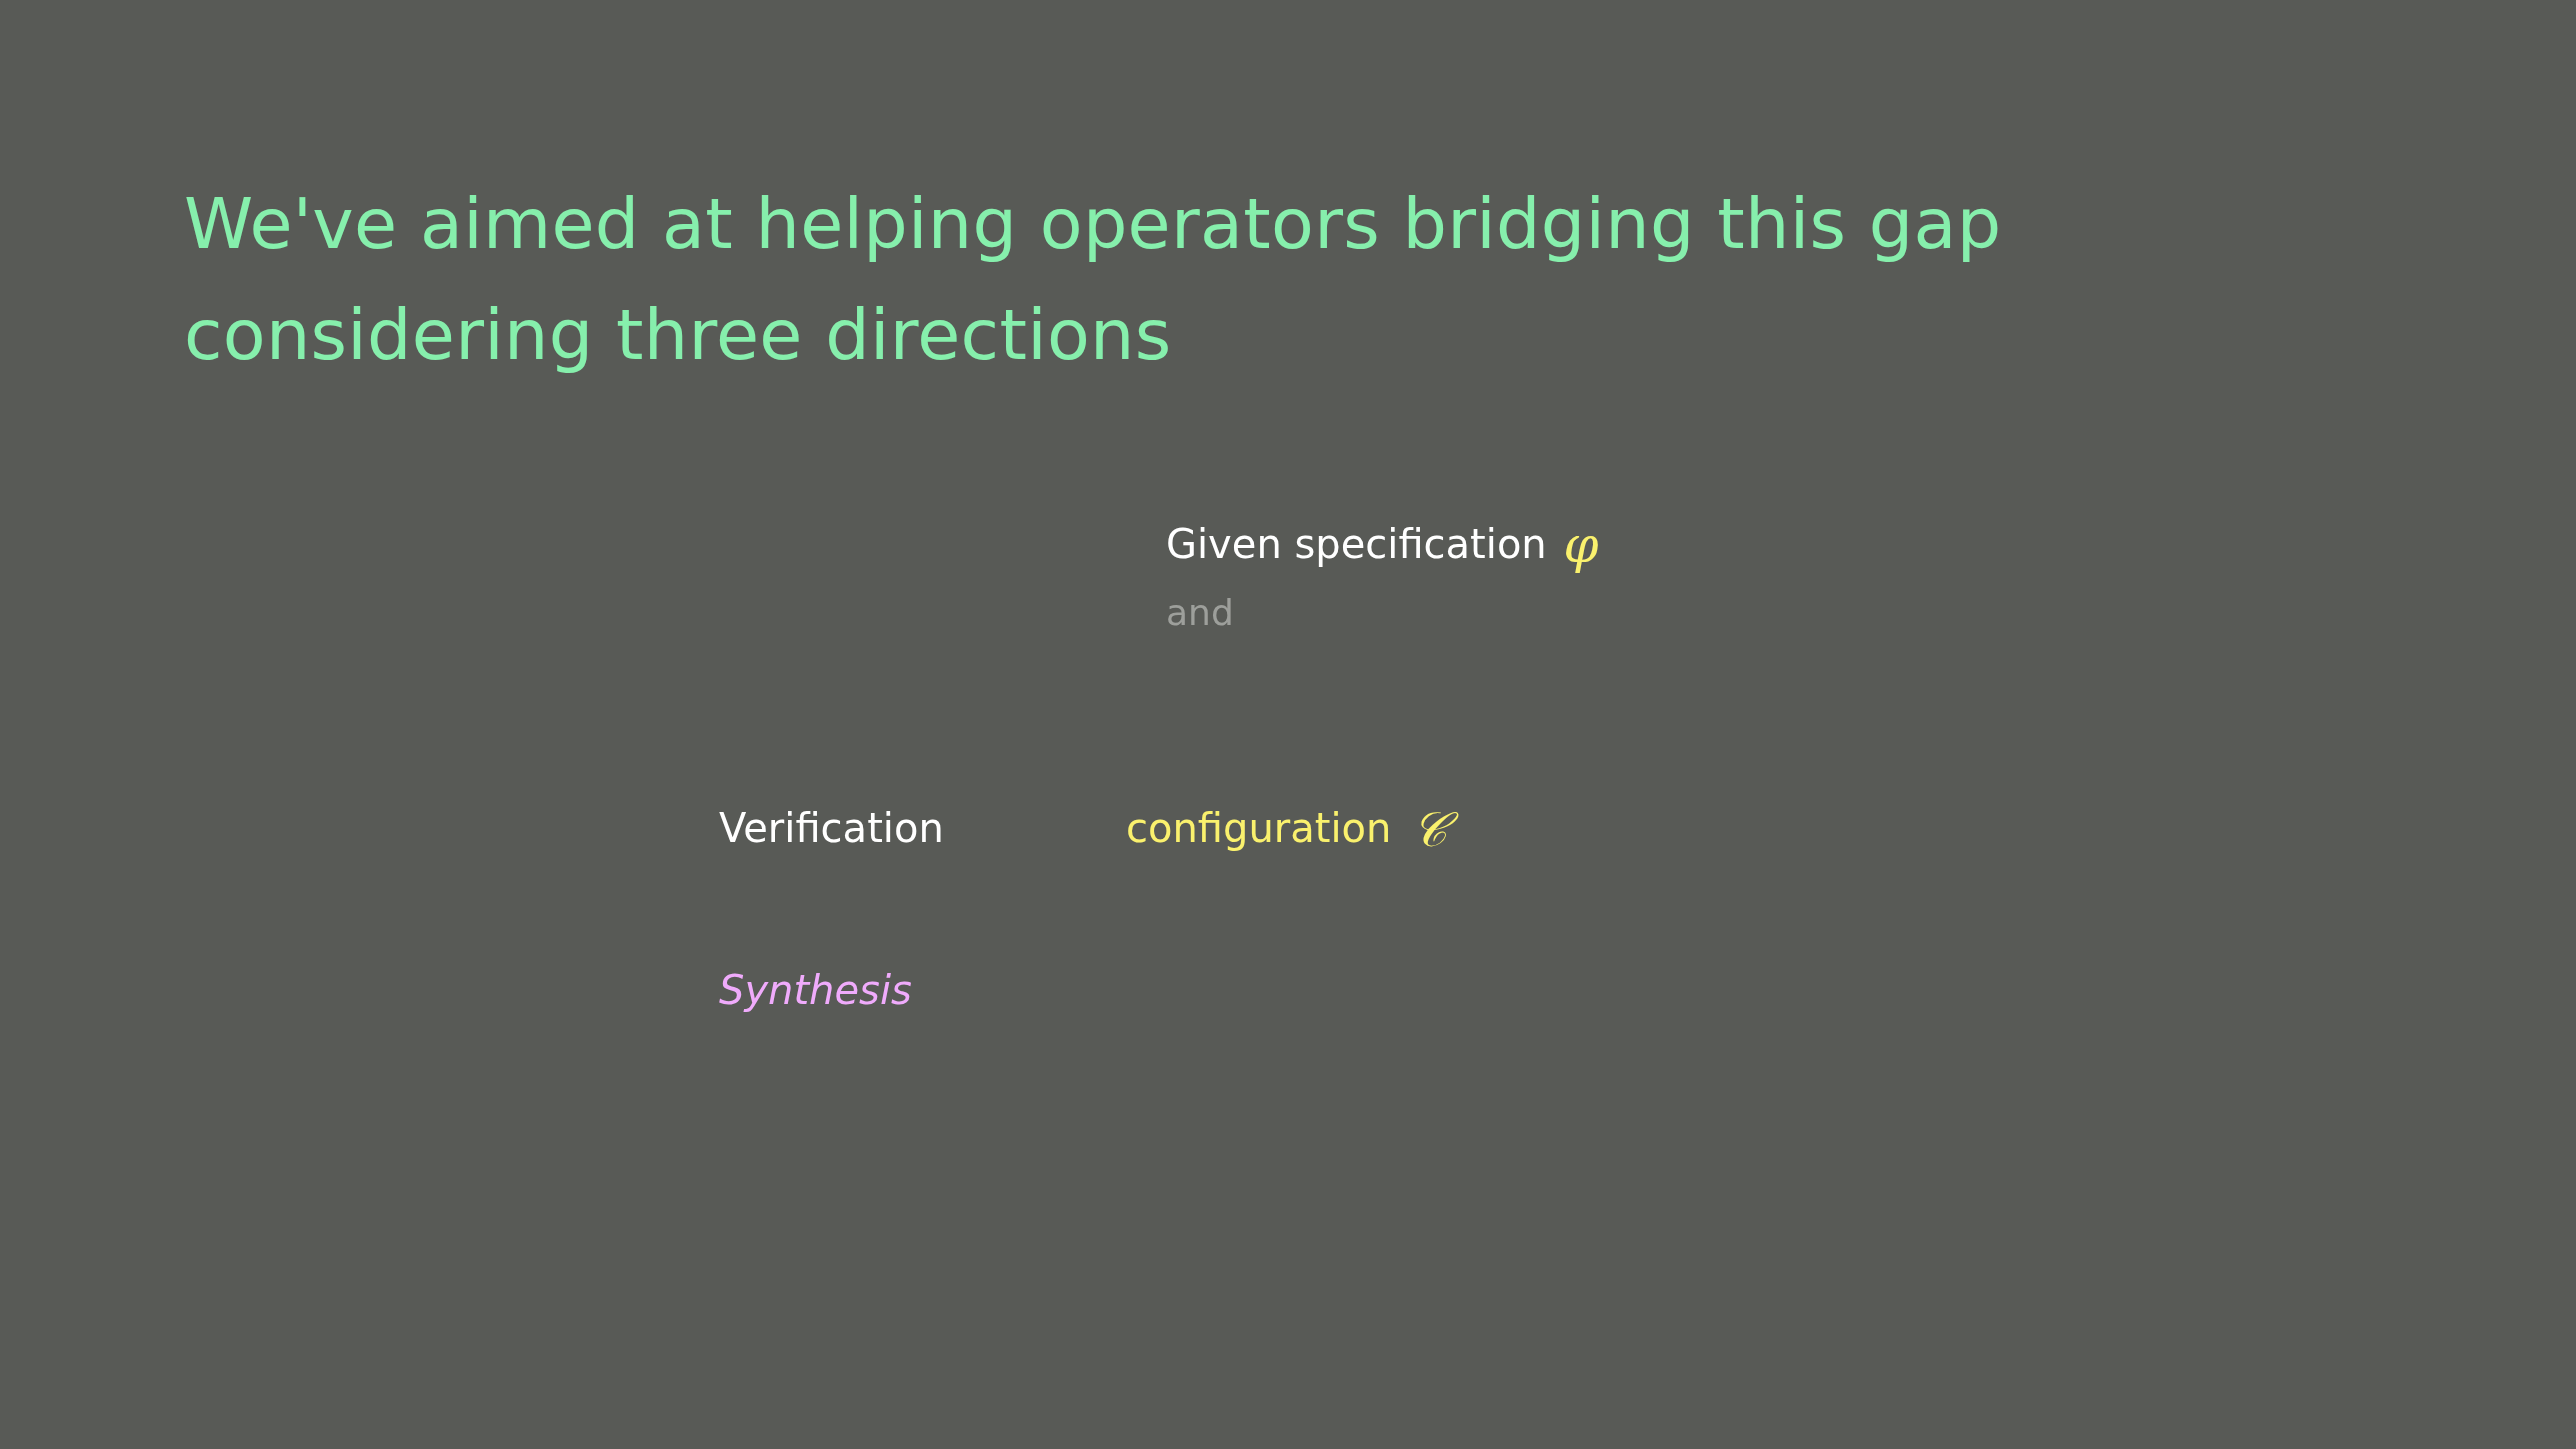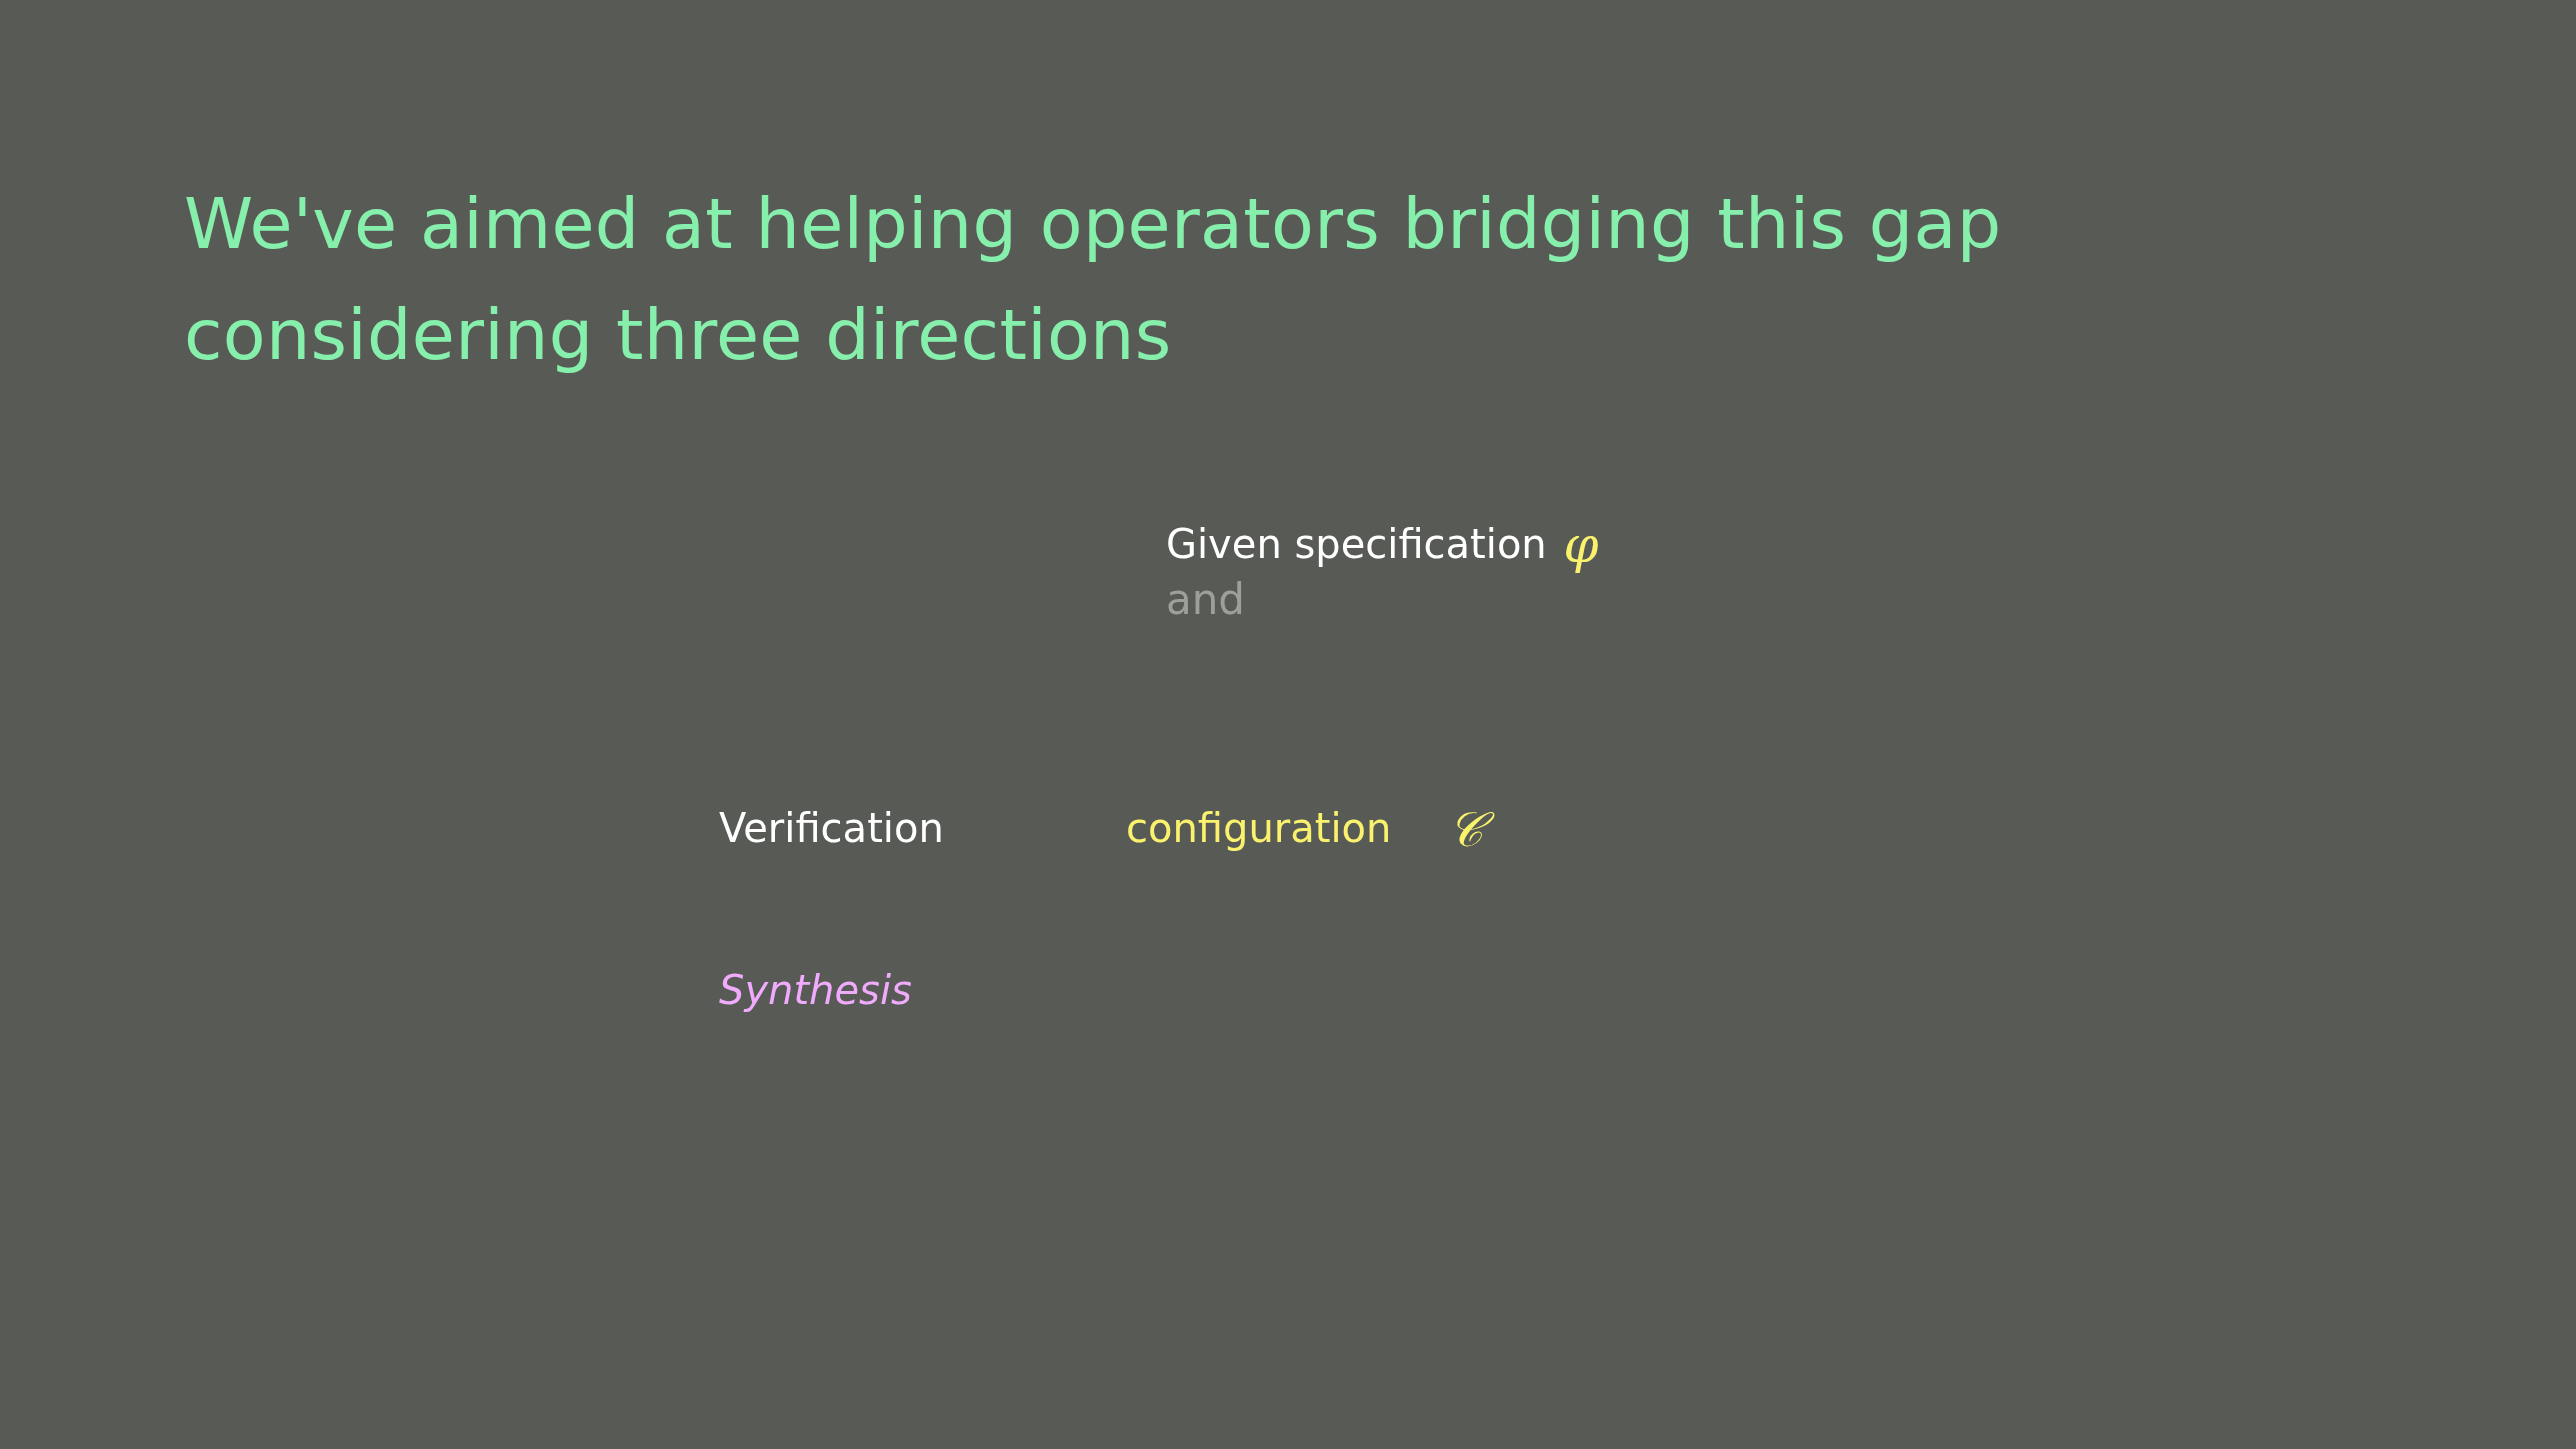--- a/index.html
+++ b/index.html
@@ -70,25 +70,25 @@
   }
 
   .sym-c {
     font-size: 48px;
     top: 1.3px;
     margin-left: 20.6px;
   }
 
   .spec-and {
     font-family: "DejaVu Sans", sans-serif;
-    font-size: 42px;
+    font-size: 36px;
     font-weight: 400;
     line-height: 55px;
     color: #9d9f9b;
-    margin-top: 0;
+    margin-top: 13px;
   }
 
   
   .directions {
     position: absolute;
     left: 719px;
     top: 799px;
     width: 1674px;
   }
 
@@ -122,21 +122,20 @@
     left: 407px;
     top: 0;
     display: flex;
     align-items: flex-start;
     font-family: "DejaVu Sans", sans-serif;
     font-size: 40px;
     font-weight: 400;
     line-height: 58px;
     color: #faf16d;
     white-space: nowrap;
-    gap: 36px;
   }
 </style>
 </head>
 <body>
 
 <div class="slide">
 
   <h1 class="slide-title">We've aimed at helping operators bridging this gap
 considering three directions</h1>
 

